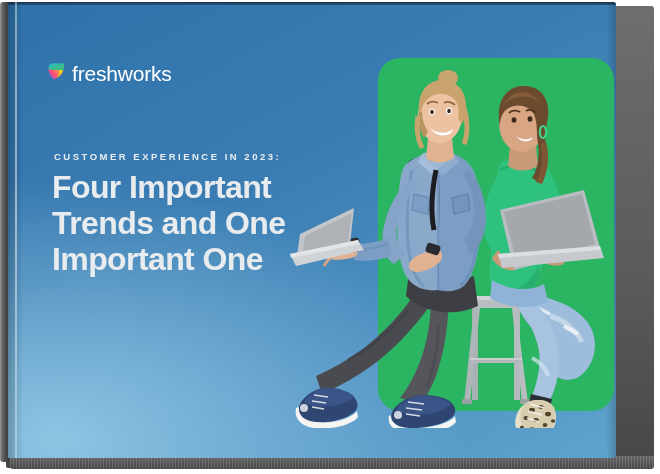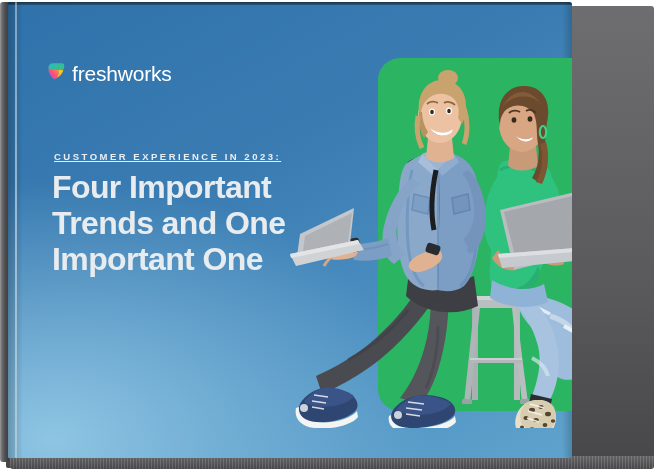--- a/index.html
+++ b/index.html
@@ -59,21 +59,21 @@
       #4f4f52 55%,
       #3a3a3d 100%);
     border-radius: 3px 0 0 3px;
   }
 
   
   .cover {
     position: absolute;
     left: 8px;
     top: 2px;
-    width: 564px;
+    width: 608px;
     height: 456px;
     overflow: hidden;
     border-radius: 1px 3px 3px 1px;
     background:
       radial-gradient(130% 110% at 8% 96%, rgba(146,200,229,0.95) 0%, rgba(146,200,229,0.0) 52%),
       linear-gradient(152deg, #2f72ab 0%, #3a7cb2 38%, #4a8dbf 66%, #5fa3cd 100%);
   }
   .cover-topline {
     position: absolute;
     left: 0; top: 0;
@@ -127,21 +127,20 @@
   
   .eyebrow {
     position: absolute;
     left: 46px;
     top: 150px;
     color: #e9eef3;
     font-size: 9.5px;
     font-weight: 700;
     letter-spacing: 2.5px;
     line-height: 1;
-    text-decoration: underline;
   }
 
   
   .headline {
     position: absolute;
     left: 44px;
     top: 168px;
     width: 340px;
     color: #e8ecef;
     font-size: 32px;

